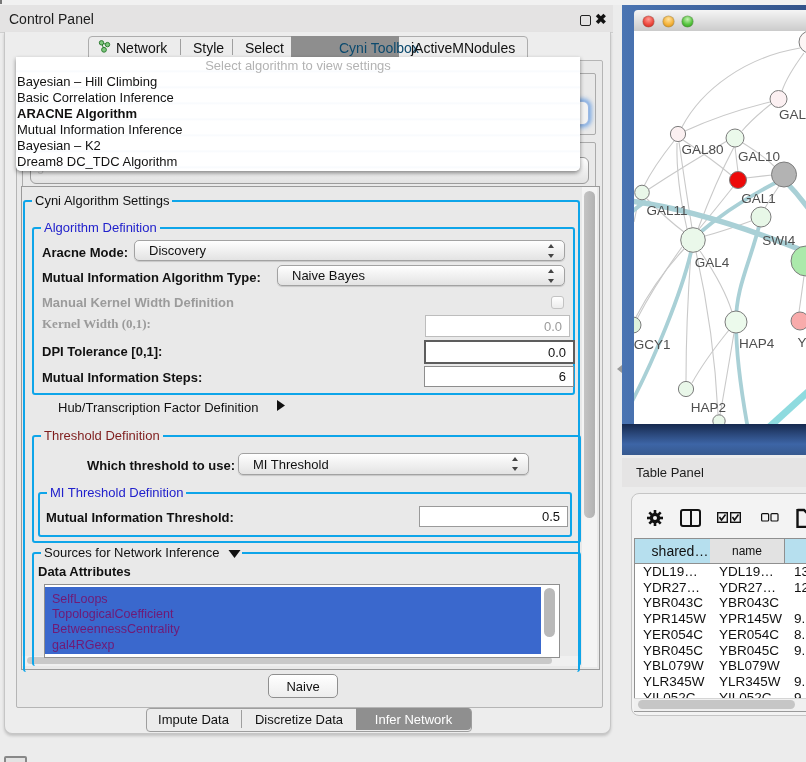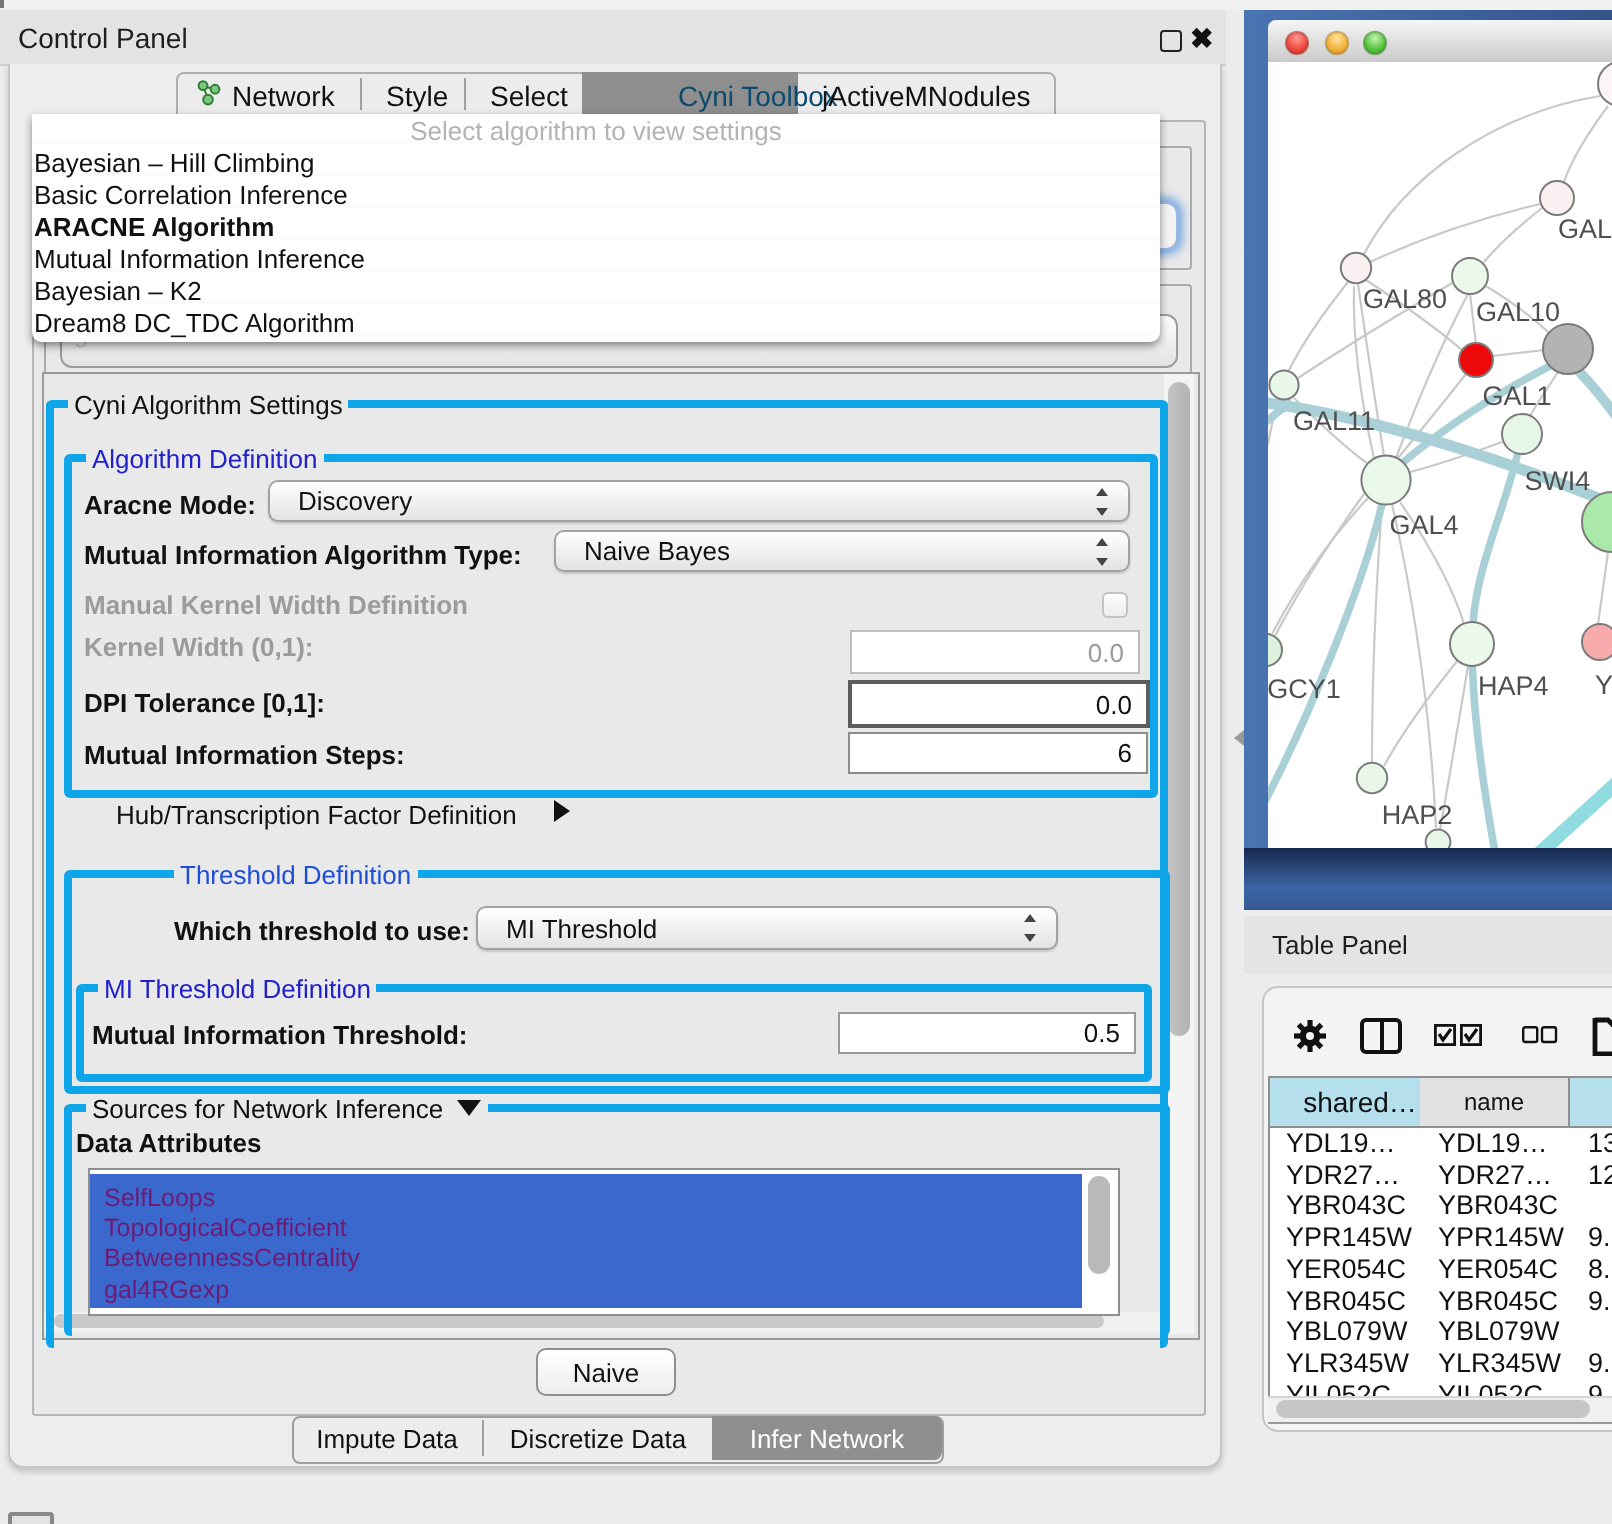--- a/index.html
+++ b/index.html
@@ -1,21 +1,21 @@
 <!DOCTYPE html>
 <html><head>
 <meta charset="utf-8">
 <style>
 html,body{margin:0;padding:0;}
 body{width:806px;height:762px;position:relative;overflow:hidden;background:#ececec;
   font-family:"Liberation Sans",sans-serif;font-size:13px;color:#111;}
 .abs{position:absolute;}
 .b{font-weight:bold;}
 .dis{color:#9b9b9b;}
-.grp{position:absolute;border:4px solid #0ea5e9;border-radius:3px;}
+.grp{position:absolute;border:2px solid #0ea5e9;border-radius:3px;}
 .gt{position:absolute;top:-9px;left:7px;background:#e9e9e9;padding:0 3px;font-size:13px;line-height:16px;}
 .combo{position:absolute;border:1px solid #a2a2a2;border-radius:5px;
   background:linear-gradient(#ffffff,#f2f2f2 45%,#e3e3e3);box-shadow:0 1px 1px rgba(0,0,0,.15);}
 .combo .t{position:absolute;left:14px;top:0;bottom:0;display:flex;align-items:center;font-size:13px;color:#111;}
 .spin{position:absolute;right:8px;top:50%;width:9px;height:14px;margin-top:-7px;}
 .spin:before{content:"";position:absolute;left:1px;top:0;border:3.5px solid transparent;border-bottom:4.5px solid #444;border-top:none;}
 .spin:after{content:"";position:absolute;left:1px;bottom:0;border:3.5px solid transparent;border-top:4.5px solid #444;border-bottom:none;}
 .field{position:absolute;background:#fff;border:1px solid #b2b2b2;font-size:13px;color:#111;
   text-align:right;padding-right:7px;display:flex;align-items:center;justify-content:flex-end;}
 .row{position:absolute;left:42px;font-size:13px;line-height:15px;}
@@ -79,34 +79,34 @@
     <span class="t">Discovery</span>
     <span class="spin"></span>
   </div>
 <div class="row b" style="top:270px;">Mutual Information Algorithm Type:</div>
 <div class="combo" style="left:277px;top:265px;width:286px;height:19px;">
     <span class="t">Naive Bayes</span>
     <span class="spin"></span>
   </div>
 <div class="row b dis" style="top:295px;">Manual Kernel Width Definition</div>
 <div class="abs" style="left:551px;top:296px;width:11px;height:11px;border:1px solid #c3c3c3;border-radius:3px;background:linear-gradient(#ffffff,#ececec);"></div>
-<div class="row b dis" style="top:316px;">Kernel Width (0,1):</div>
+<div class="row b dis" style="top:316px;font-family:Liberation Serif, serif;">Kernel Width (0,1):</div>
 <div class="field" style="left:425px;top:315px;width:136px;height:20px;color:#9b9b9b;border-color:#bdbdbd;">0.0</div>
 <div class="row b" style="top:344px;">DPI Tolerance [0,1]:</div>
 <div class="field" style="left:424px;top:340px;width:140px;height:20px;border:2px solid #5d5d5d;">0.0</div>
 <div class="row b" style="top:370px;">Mutual Information Steps:</div>
 <div class="field" style="left:424px;top:366px;width:141px;height:19px;border-color:#8d8d8d;">6</div>
 
 <div class="row" style="top:400px;margin-left:16px;">Hub/Transcription Factor Definition</div>
 <svg class="abs" style="left:276px;top:399px;" width="10" height="13" viewBox="0 0 10 13">
     <path d="M1,1 L9,6.5 L1,12 Z" fill="#111"></path>
   </svg>
 
 <div class="grp" style="left:32px;top:435px;width:545px;height:104px;">
-  <div class="gt" style="color:#1d4ed8;margin-left:44px;">Threshold Definition</div>
+  <div class="gt" style="color:#7f1d1d;">Threshold Definition</div>
 </div>
 <div class="abs b" style="left:40px;top:458px;width:195px;text-align:right;font-size:13px;">Which threshold to use:</div>
 <div class="combo" style="left:238px;top:453px;width:289px;height:20px;">
     <span class="t">MI Threshold</span>
     <span class="spin"></span>
   </div>
 
 <div class="grp" style="left:38px;top:492px;width:530px;height:41px;">
   <div class="gt" style="color:#2121cc;">MI Threshold Definition</div>
 </div>

